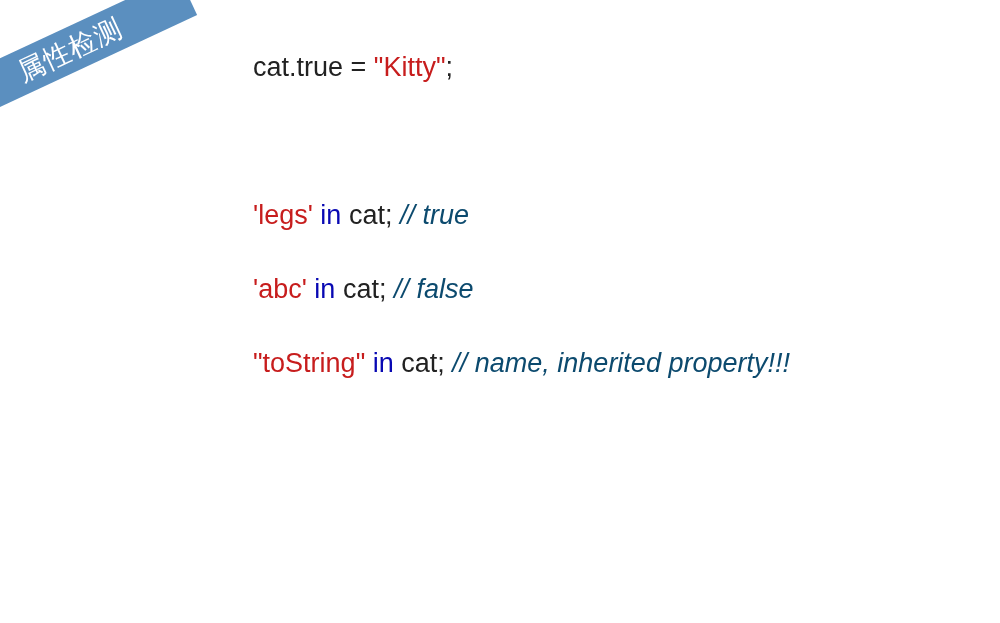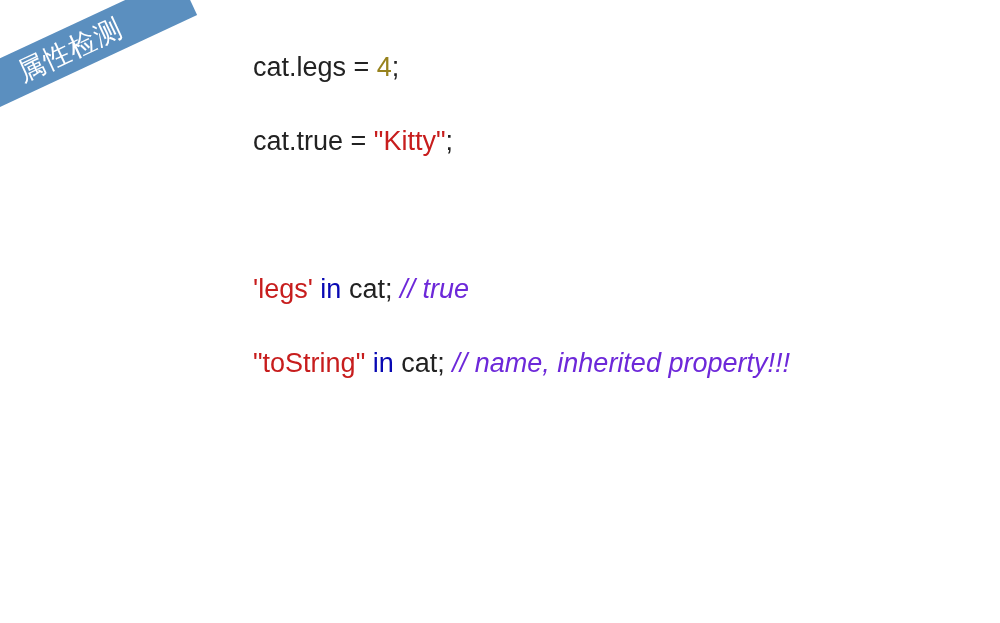--- a/index.html
+++ b/index.html
@@ -30,34 +30,34 @@
     left: 253px;
     top: 12px;
     font-size: 27px;
     line-height: 37px;
     white-space: pre;
     color: #222222;
   }
   .kw   { color: #0808b3; }     
   .num  { color: #97821d; }     
   .str  { color: #c71d1d; }     
-  .cmt  { color: #6d28d9; font-style: italic; }     
+  .cmt  { color: #0c4a6e; font-style: italic; }     
 </style>
 </head>
 <body>
 
 <div class="ribbon">
   <span>属性检测</span>
 </div>
 
 <div class="code">
-<div><span>cat.legs = </span><span class="num">4</span><span>;</span></div>
 <div><span>cat.true = </span><span class="str">"Kitty"</span><span>;</span></div>
 <div>&nbsp;</div>
 <div><span class="str">'legs'</span><span> </span><span class="kw">in</span><span> cat; </span><span class="cmt">// true</span></div>
+<div><span class="str">'abc'</span><span> </span><span class="kw">in</span><span> cat; </span><span class="cmt">// false</span></div>
 <div><span class="str">"toString"</span><span> </span><span class="kw">in</span><span> cat; </span><span class="cmt">// name, inherited property!!!</span></div>
 <div>&nbsp;</div>
 
 
 
 
 
 
 
 </div>

